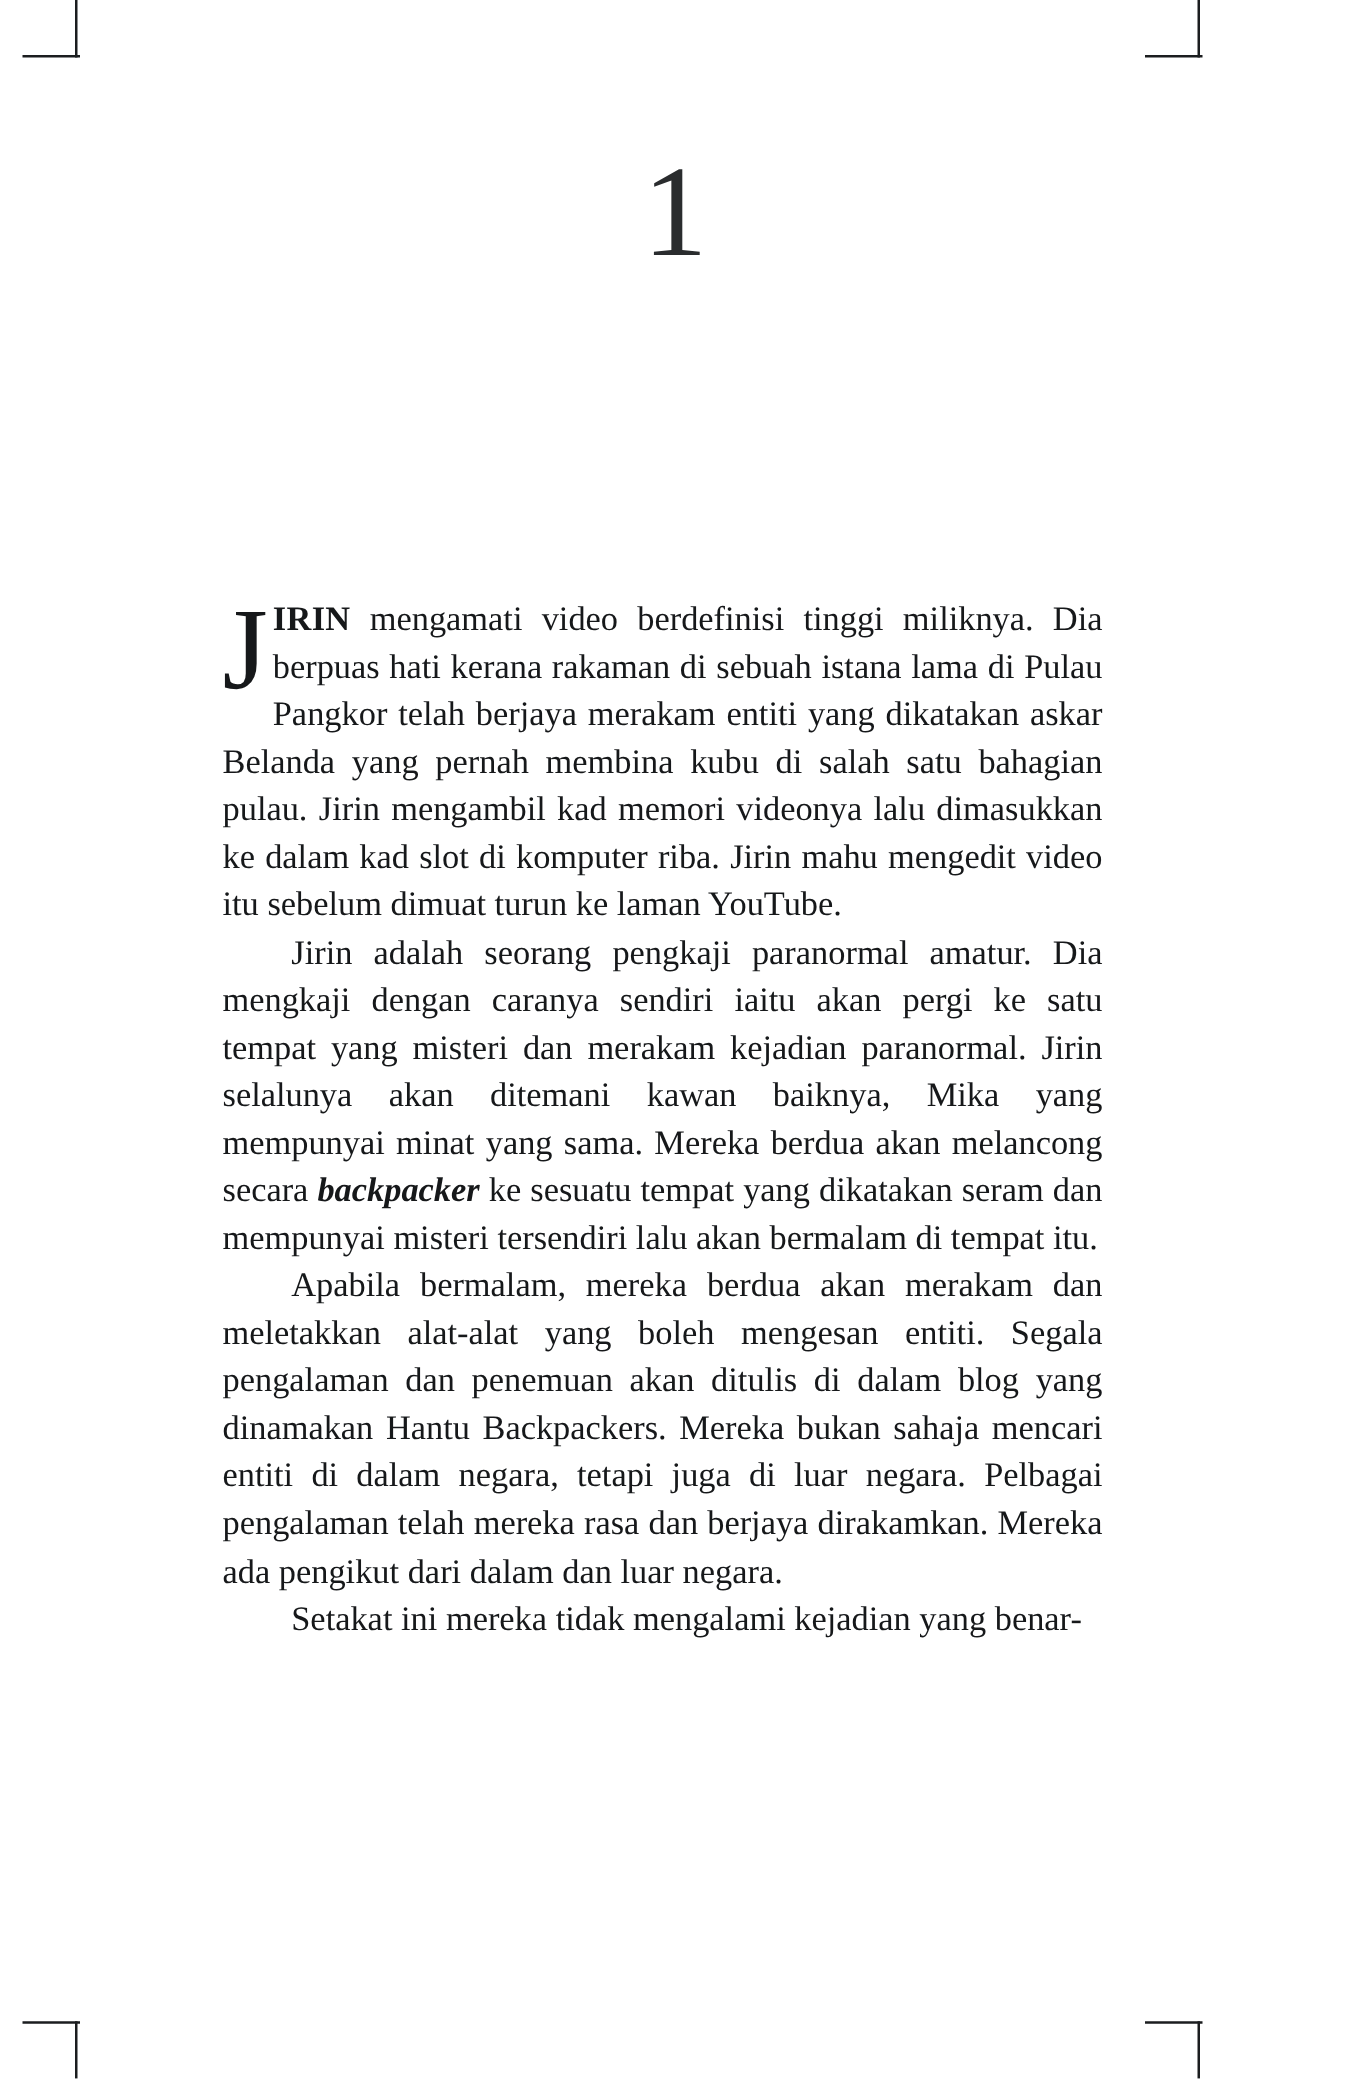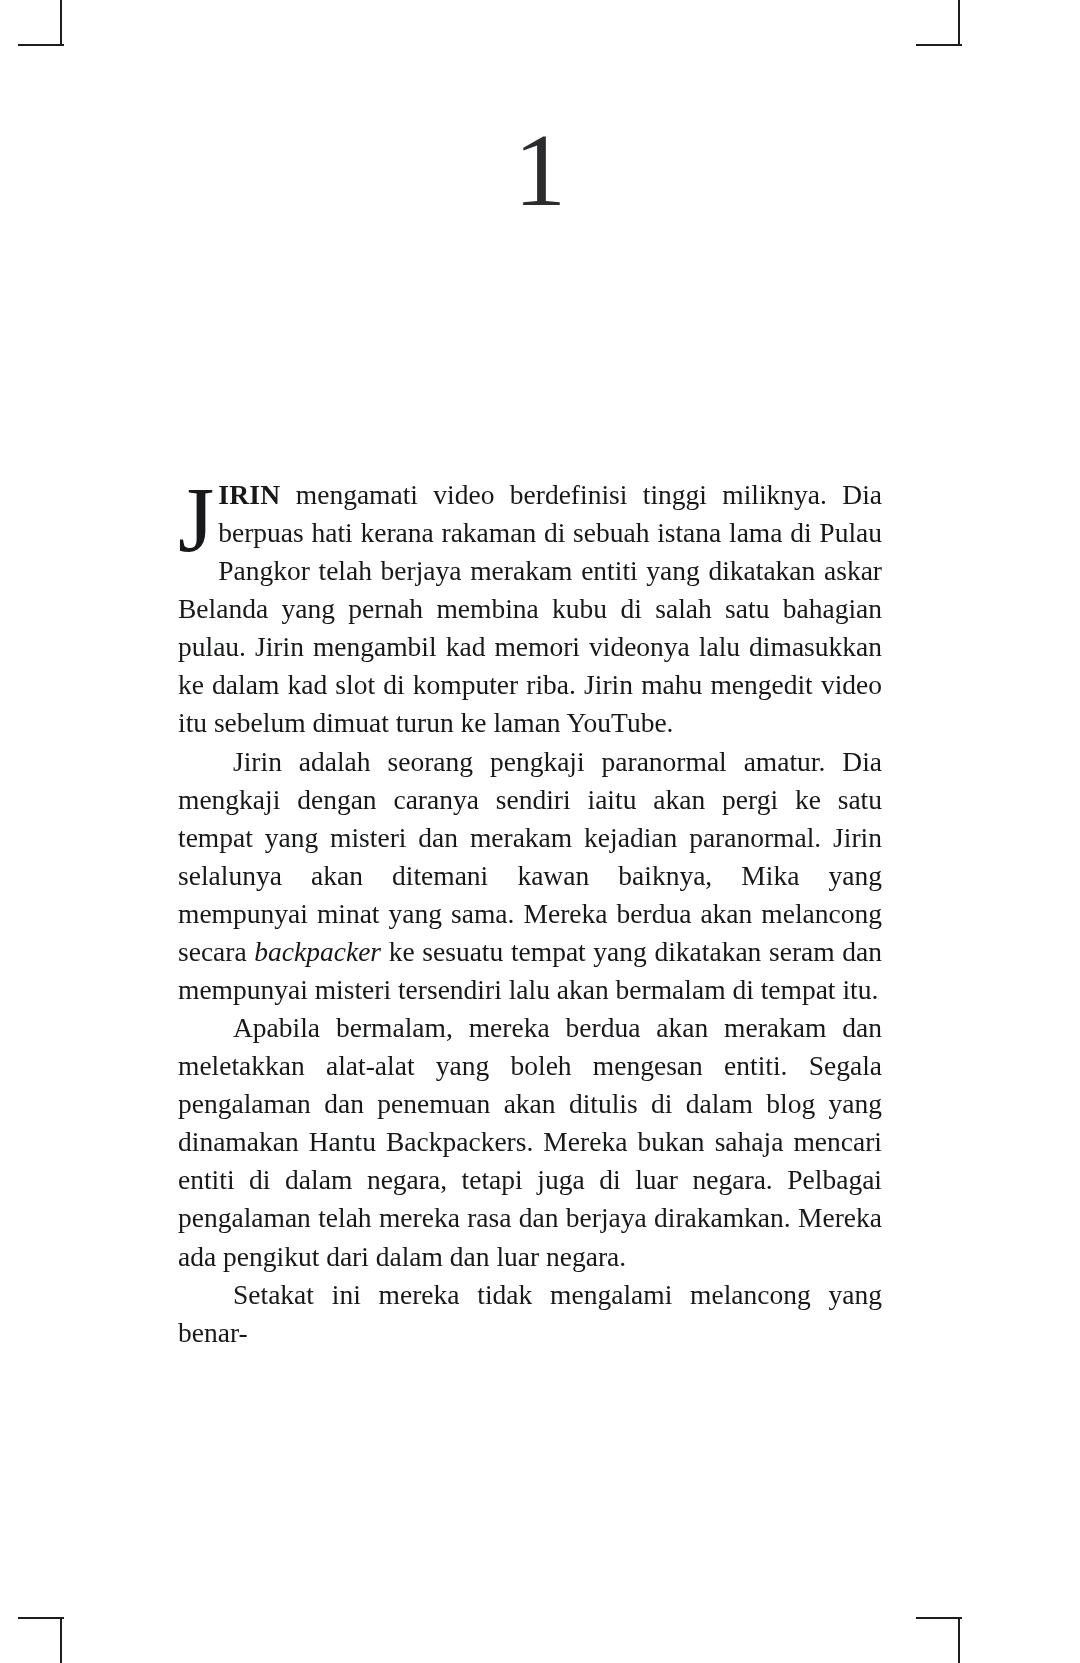--- a/index.html
+++ b/index.html
@@ -78,21 +78,21 @@
     padding: 6px 2px 0 0;
     margin: 0 2px 0 0;
     font-weight: 400;
     color: #16181a;
   }
   .smallcaps {
     font-weight: 700;
     letter-spacing: 0.01em;
     margin-top: 18px;
   }
-  em { font-style: italic; }
+  em { font-style: italic; font-weight: bold; }
 </style>
 </head>
 <body>
 
 <div class="page">
 
   <div class="crop v crop-tl-v"></div>
   <div class="crop h crop-tl-h"></div>
   <div class="crop v crop-tr-v"></div>
   <div class="crop h crop-tr-h"></div>
@@ -104,16 +104,16 @@
   <div class="chapter-number">1</div>
 
   <div class="text-block">
 
     <p class="para"><span class="dropcap">J</span><span class="smallcaps">IRIN</span><span> mengamati video berdefinisi tinggi miliknya. Dia berpuas hati kerana rakaman di sebuah istana lama di Pulau Pangkor telah berjaya merakam entiti yang dikatakan askar Belanda yang pernah membina kubu di salah satu bahagian pulau. Jirin mengambil kad memori videonya lalu dimasukkan ke dalam kad slot di komputer riba. Jirin mahu mengedit video itu sebelum dimuat turun ke laman YouTube.</span></p>
 
     <p class="para"><span>Jirin adalah seorang pengkaji paranormal amatur. Dia mengkaji dengan caranya sendiri iaitu akan pergi ke satu tempat yang misteri dan merakam kejadian paranormal. Jirin selalunya akan ditemani kawan baiknya, Mika yang mempunyai minat yang sama. Mereka berdua akan melancong secara </span><em>backpacker</em><span> ke sesuatu tempat yang dikatakan seram dan mempunyai misteri tersendiri lalu akan bermalam di tempat itu.</span></p>
 
     <p class="para">Apabila bermalam, mereka berdua akan merakam dan meletakkan alat-alat yang boleh mengesan entiti. Segala pengalaman dan penemuan akan ditulis di dalam blog yang dinamakan Hantu Backpackers. Mereka bukan sahaja mencari entiti di dalam negara, tetapi juga di luar negara.  Pelbagai pengalaman telah mereka rasa dan berjaya dirakamkan. Mereka ada pengikut dari dalam dan luar negara.</p>
 
-    <p class="para">Setakat ini mereka tidak mengalami melancong yang benar-</p>
+    <p class="para">Setakat ini mereka tidak mengalami kejadian yang benar-</p>
 
   </div>
 </div>
 
 </body></html>

